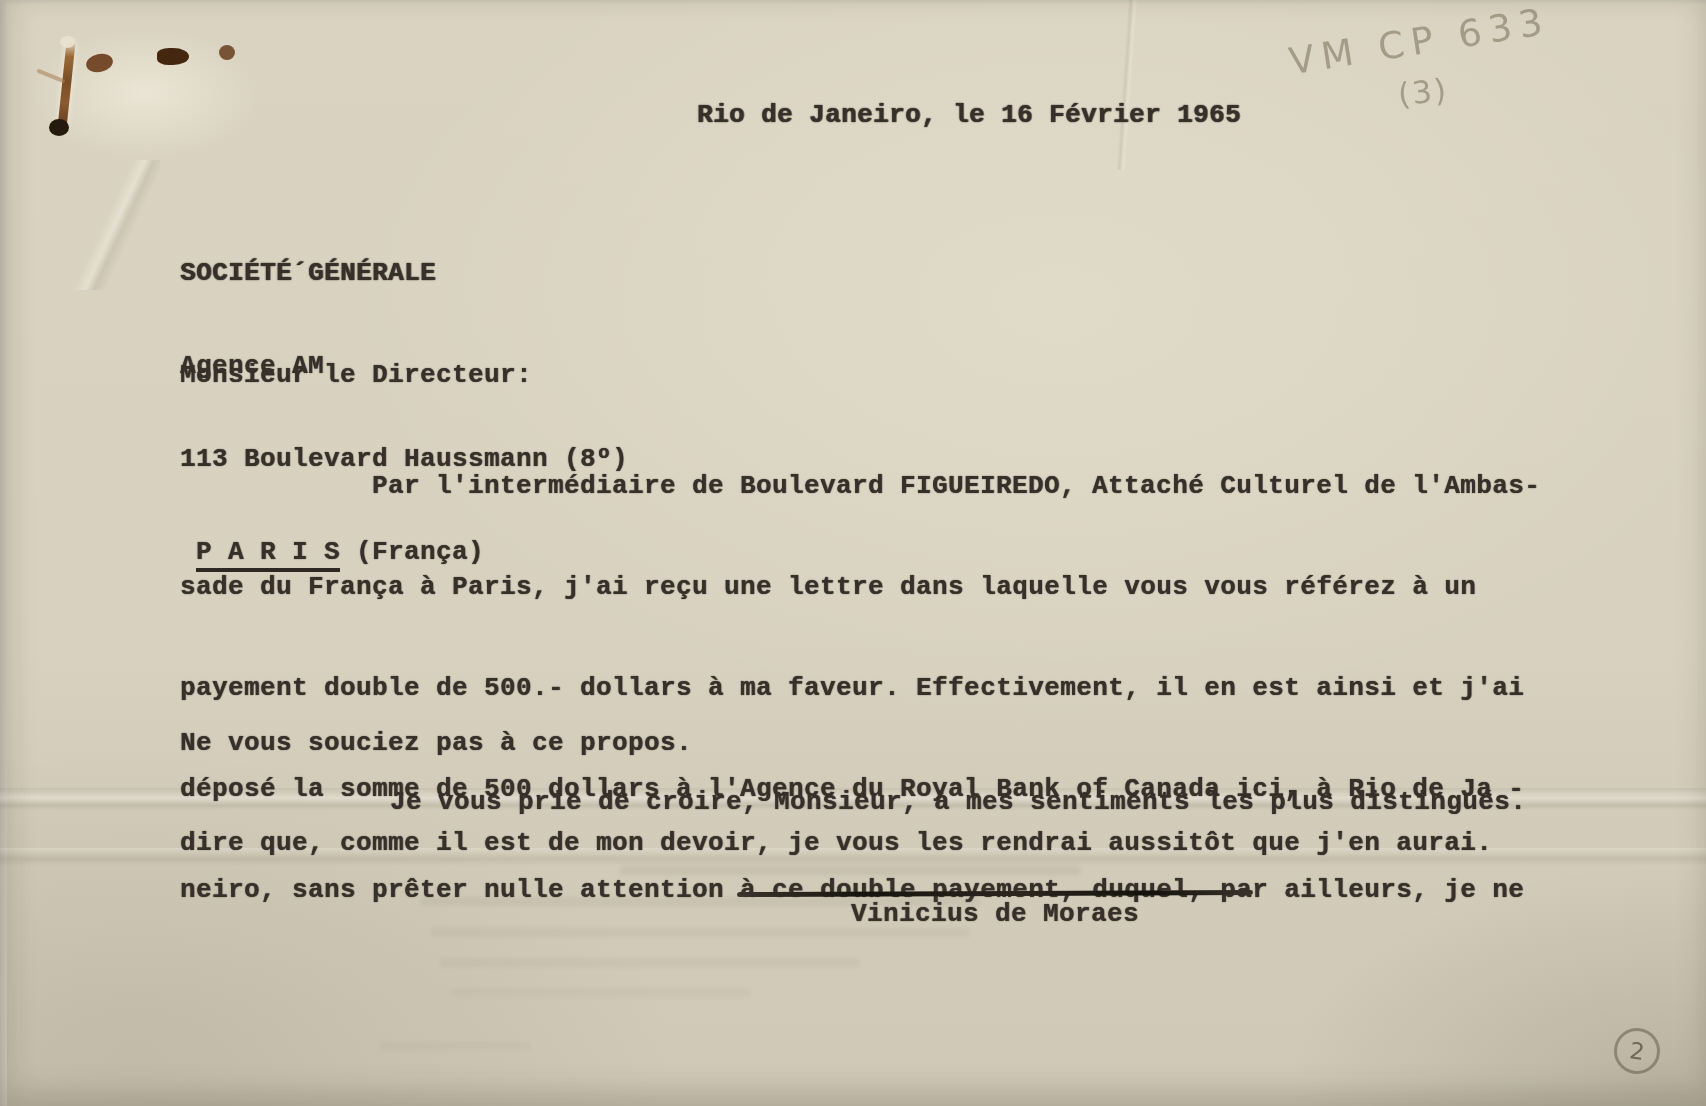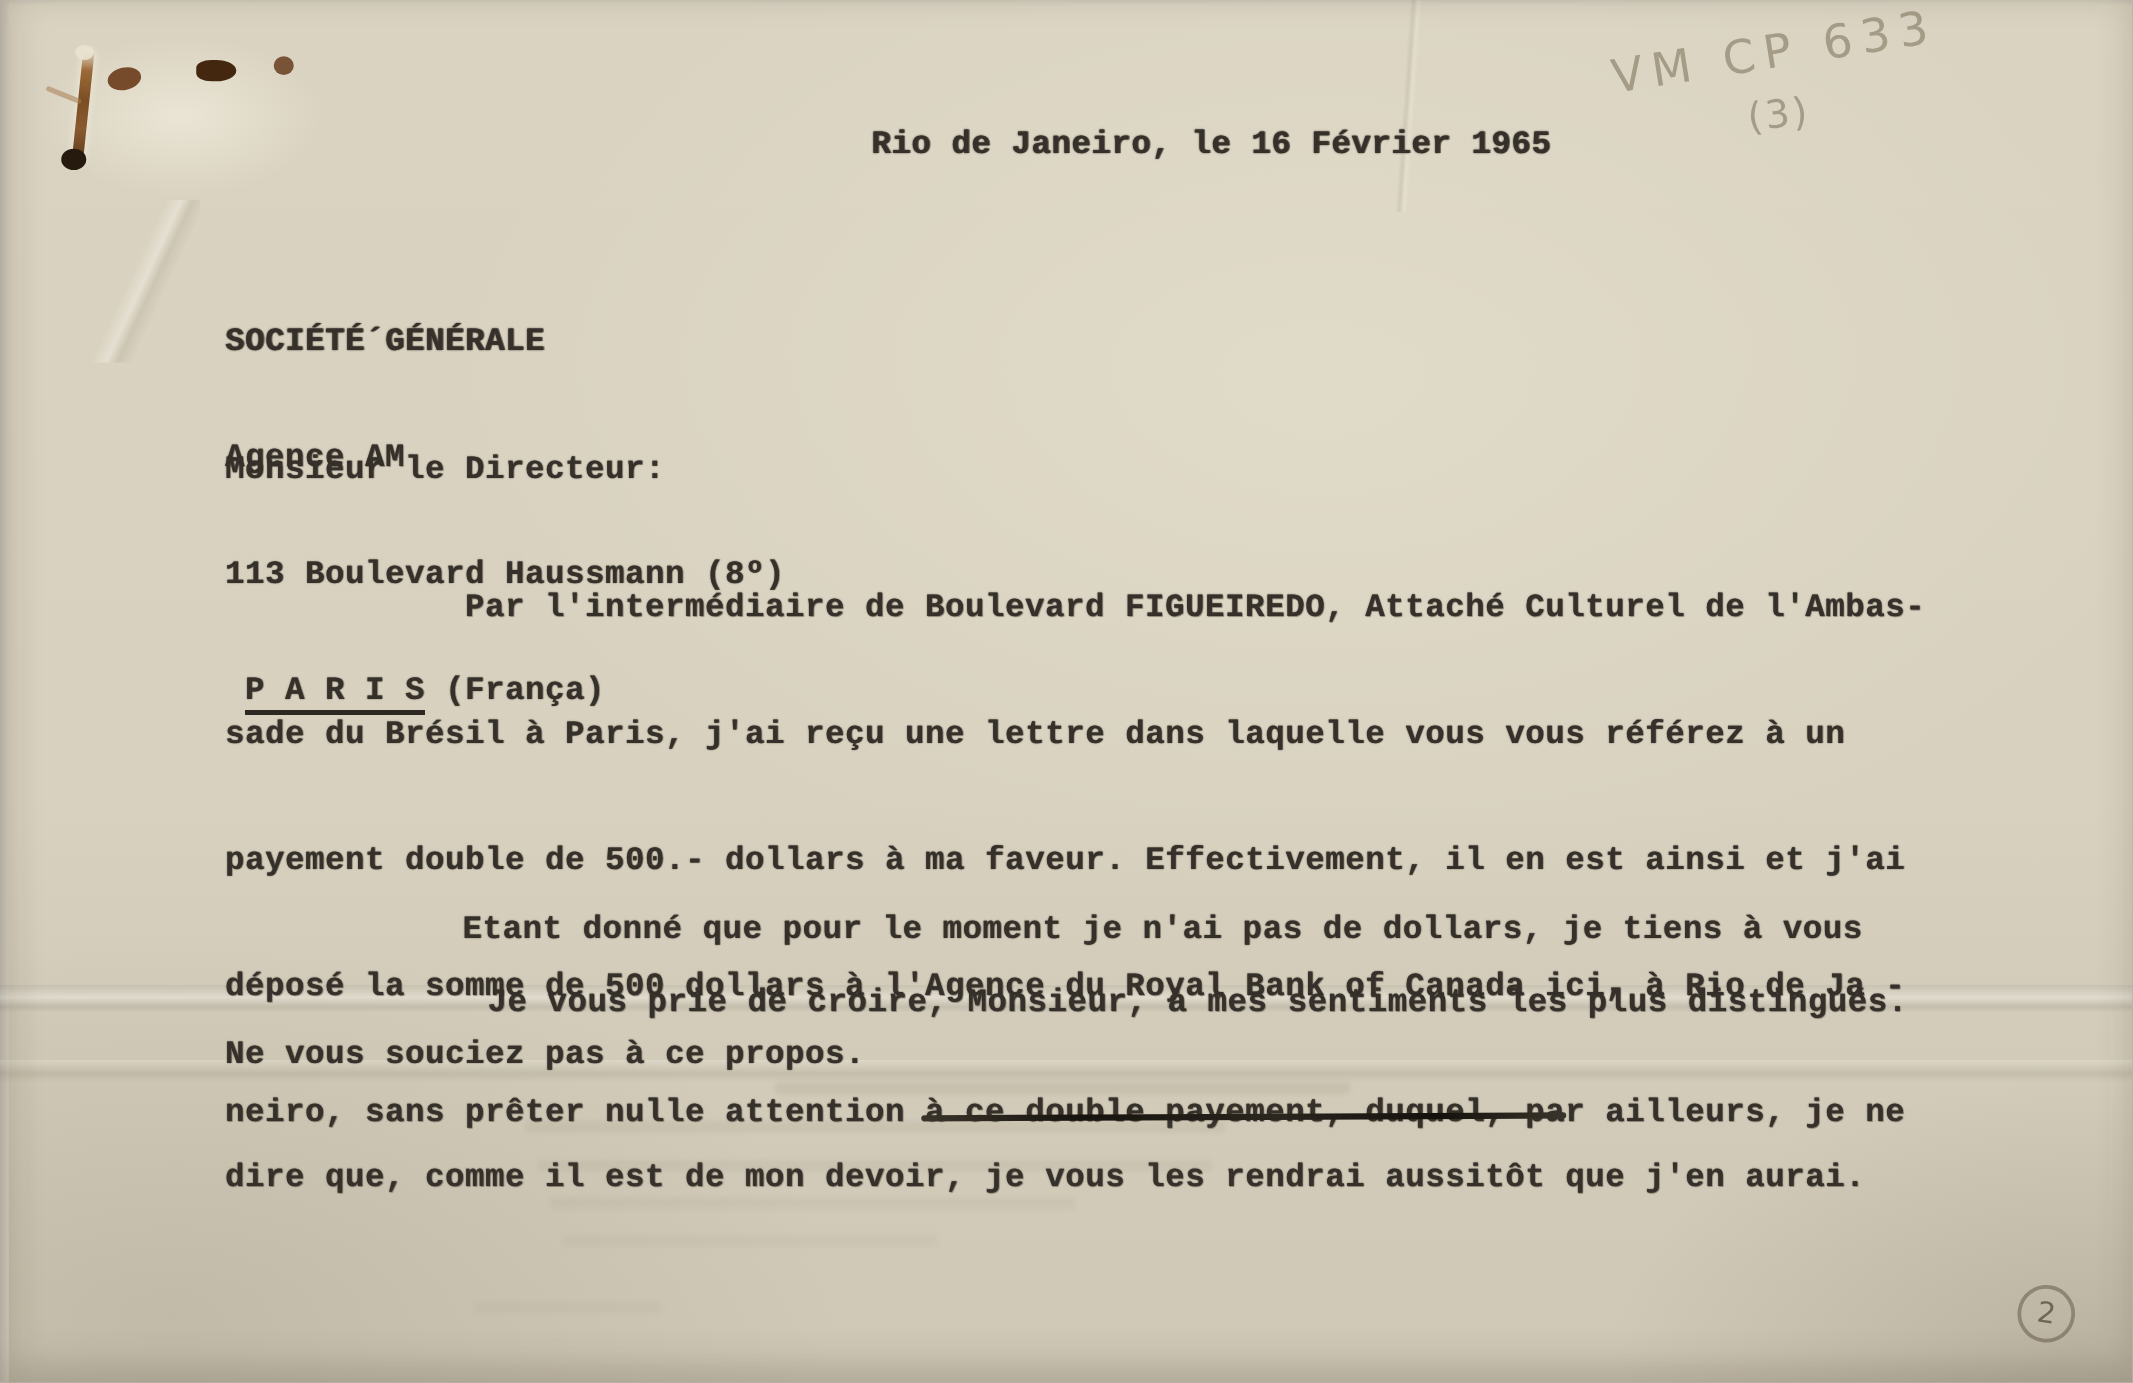--- a/index.html
+++ b/index.html
@@ -98,35 +98,35 @@
     <div class="ln heavy" style="height:34px;line-height:34px;">SOCIÉTÉ´GÉNÉRALE</div>
     <div class="ln" style="height:33px;line-height:33px;">Agence AM</div>
     <div class="ln" style="height:33px;line-height:33px;text-align:center;">113 Boulevard Haussmann (8º)</div>
     <div class="ln" style="height:35px;line-height:33px;margin-left:16px;"><span class="city-underline">P A R I S</span><span> (França)</span></div>
   </div>
 
   <div class="typed" style="left:180px;top:360px;">Monsieur le Directeur:</div>
 
   <div class="block" style="left:180px;top:406px;">
     <div class="ln" style="padding-left:192px;">Par l'intermédiaire de Boulevard FIGUEIREDO, Attaché Culturel de l'Ambas-</div>
-    <div class="ln">sade du Brésil à Paris, j'ai reçu une lettre dans laquelle vous vous référez à un</div>
+    <div class="ln">sade du França à Paris, j'ai reçu une lettre dans laquelle vous vous référez à un</div>
     <div class="ln">payement double de 500.- dollars à ma faveur. Effectivement, il en est ainsi et j'ai</div>
     <div class="ln">déposé la somme de 500 dollars à l'Agence du Royal Bank of Canada ici, à Rio de Ja -</div>
     <div class="ln">neiro, sans prêter nulle attention à ce double payement, duquel, par ailleurs, je ne</div>
   </div>
 
   <div class="block p2" style="left:180px;top:664px;">
-    <div class="ln" style="padding-left:190px;">Etant donné que pour le moment je n'ai pas de dollars, je tiens à vous</div>
     <div class="ln">Ne vous souciez pas à ce propos.</div>
     <div class="ln">dire que, comme il est de mon devoir, je vous les rendrai aussitôt que j'en aurai.</div>
   </div>
 
   <div class="typed" style="left:390px;top:787px;">Je vous prie de croire, Monsieur, à mes sentiments les plus distingués.</div>
 
   <div class="sig-rule"></div>
+  <div class="typed sig-name">Vinicius de Moraes</div>
 
   <div class="ghost" style="left:620px;top:866px;width:460px;height:9px;"></div>
   <div class="ghost" style="left:420px;top:897px;width:560px;height:9px;opacity:0.8;"></div>
   <div class="ghost" style="left:430px;top:928px;width:540px;height:9px;opacity:0.7;"></div>
   <div class="ghost" style="left:440px;top:958px;width:420px;height:9px;opacity:0.6;"></div>
   <div class="ghost" style="left:450px;top:988px;width:300px;height:9px;opacity:0.5;"></div>
   <div class="ghost" style="left:380px;top:1042px;width:150px;height:8px;opacity:0.5;"></div>
 
   <div class="pencil circled">
       <span>2</span>

